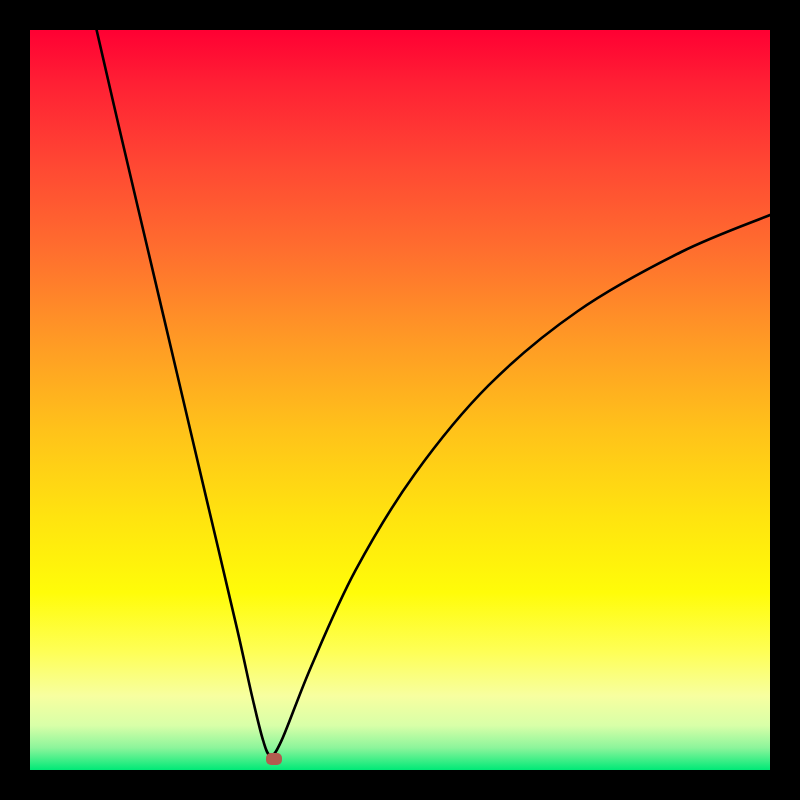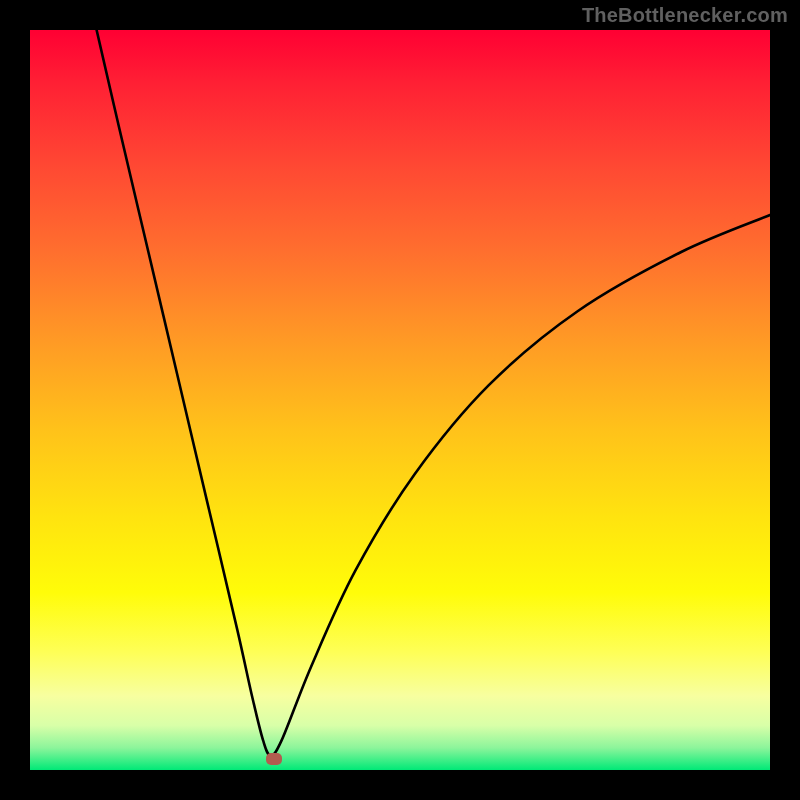--- a/index.html
+++ b/index.html
@@ -67,21 +67,20 @@
     height: 12px;
     border-radius: 5px;
     background: #b25c4f;
     transform: translate(-50%, -50%);
   }
 </style>
 </head>
 <body>
 
 <div class="frame">
-  <div class="watermark">TheBottlenecker.com</div>
 
   <div class="plot">
     <svg class="curve-svg" viewBox="0 0 740 740" preserveAspectRatio="none">
       <path fill="none" stroke="#000" stroke-width="2.6" stroke-linecap="round" d="M 66.6 0.0 C 70.3 16.0 80.2 59.2 88.8 96.2 C 97.4 133.2 108.5 180.1 118.4 222.0 C 128.3 263.9 138.1 305.9 148.0 347.8 C 157.9 389.7 167.7 431.7 177.6 473.6 C 187.5 515.5 199.8 567.3 207.2 599.4 C 214.6 631.5 217.7 647.5 222.0 666.0 C 226.3 684.5 230.0 700.5 233.1 710.4 C 236.2 720.3 237.4 725.2 240.5 725.2 C 243.6 725.2 244.8 725.2 251.6 710.4 C 258.4 695.6 268.9 664.8 281.2 636.4 C 293.5 608.0 308.3 572.3 325.6 540.2 C 342.9 508.1 362.6 474.8 384.8 444.0 C 407.0 413.2 431.7 382.3 458.8 355.2 C 485.9 328.1 515.5 303.4 547.6 281.2 C 579.7 259.0 619.1 238.0 651.2 222.0 C 683.3 206.0 725.2 191.2 740.0 185.0"></path>
     </svg>
     <div class="marker" style="left: 244.2px; top: 728.9px; background: rgb(178, 92, 79);"></div>
   </div>
 </div>
 
 </body></html>

